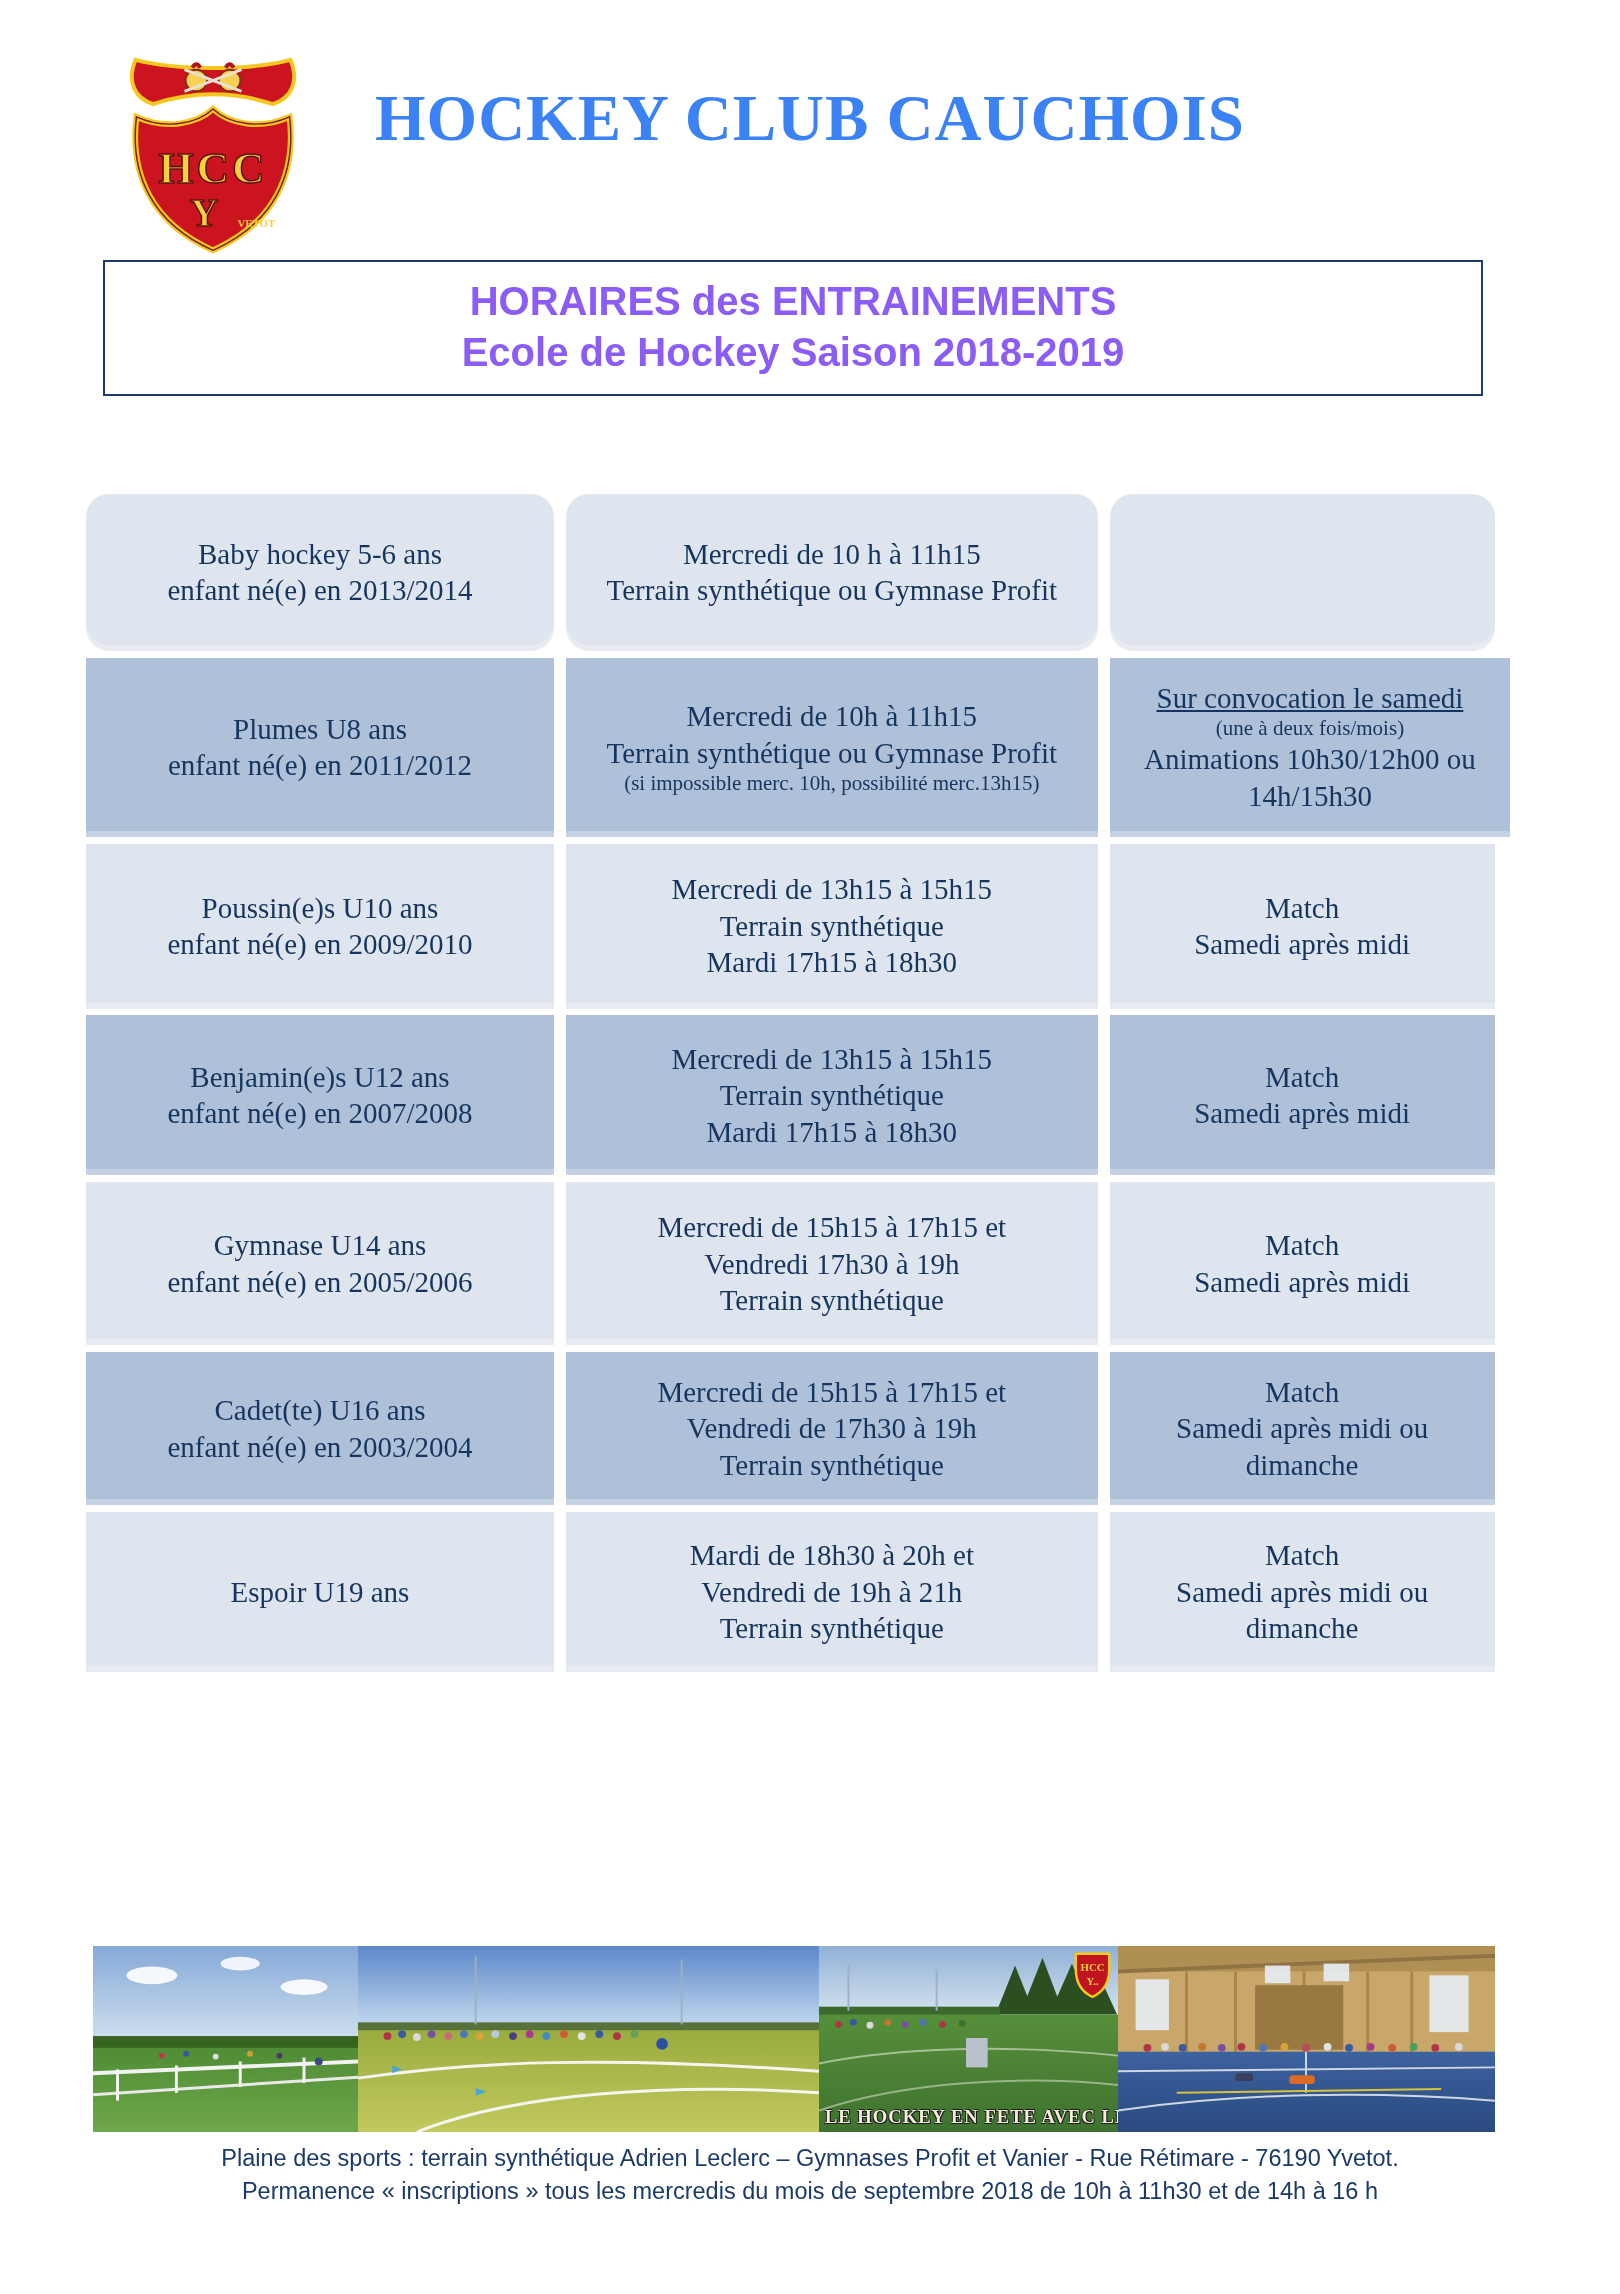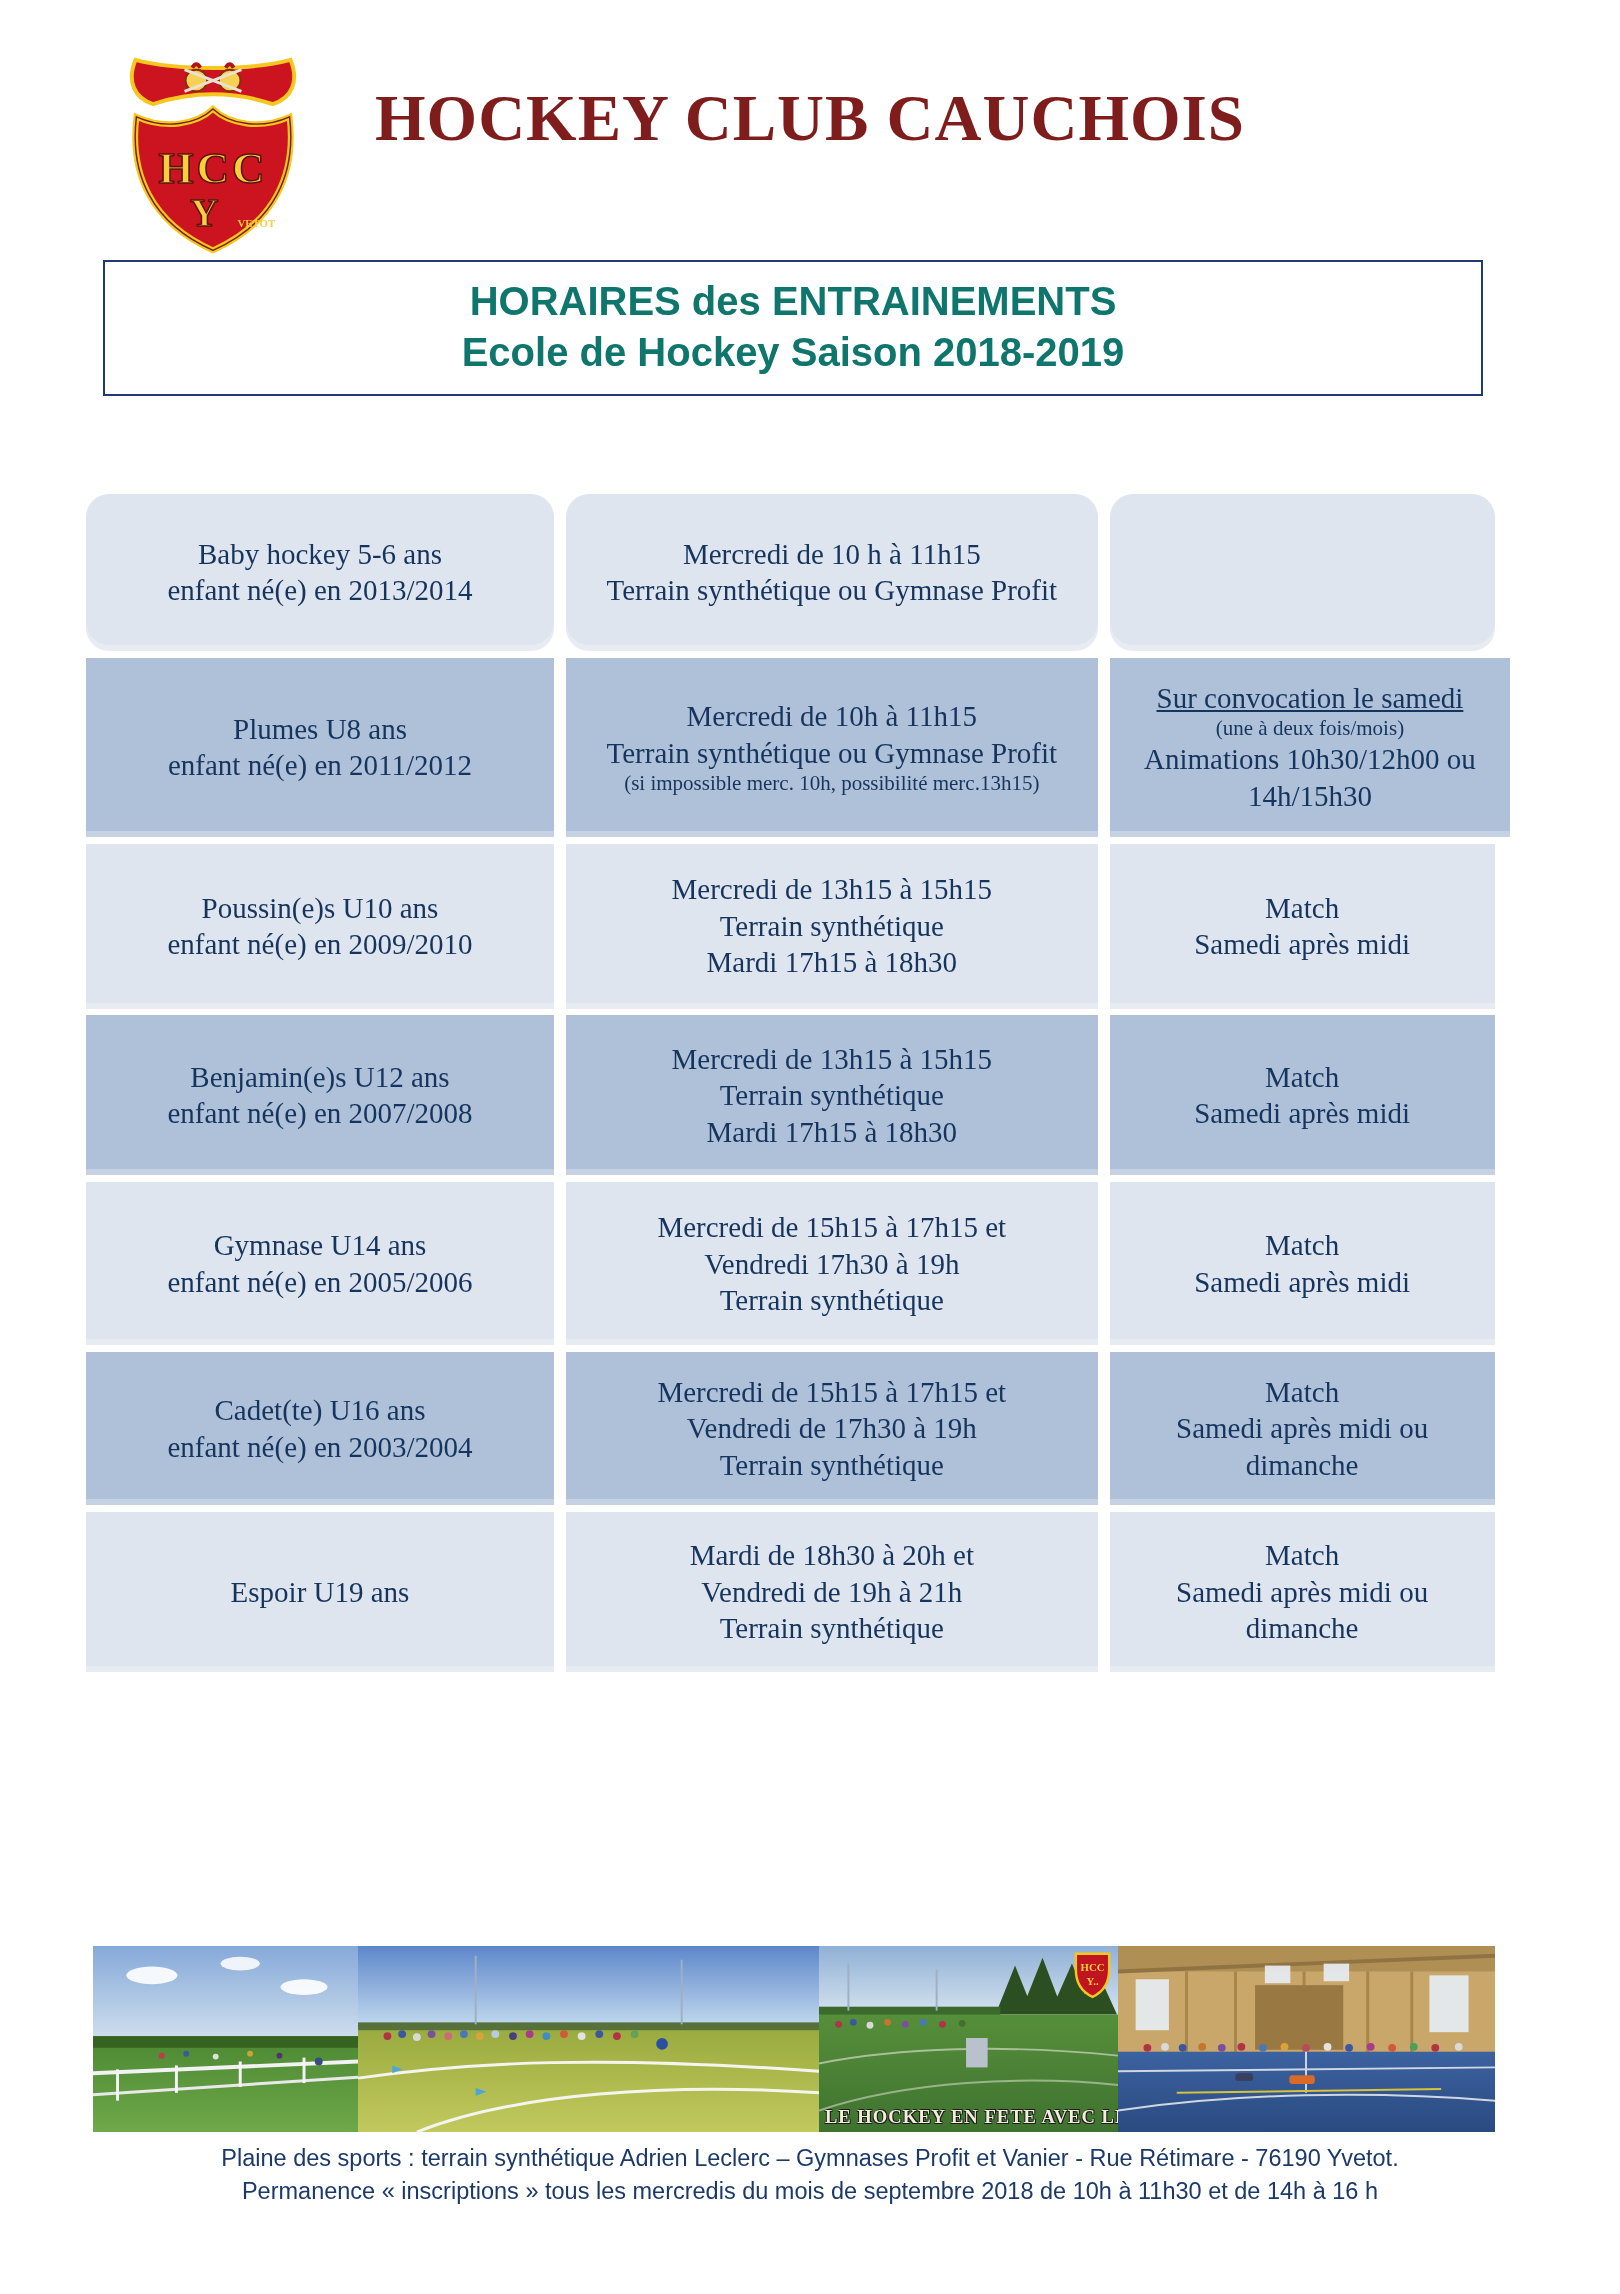--- a/index.html
+++ b/index.html
@@ -7,31 +7,31 @@
     width:1620px;height:2295px;overflow:hidden;background:#ffffff;
     font-family:"Liberation Serif", serif;
     position:relative;
   }
   
   .header-zone{position:relative;height:260px;}
   .logo{position:absolute;left:106px;top:54px;width:214px;height:204px;}
   .doc-title{
     padding-top:86px;text-align:center;
     font-family:"Liberation Serif", serif;font-weight:700;
-    font-size:65px;letter-spacing:1px;color:#7f1d1d;line-height:1;
+    font-size:65px;letter-spacing:1px;color:#3b82f6;line-height:1;
   }
   
   .banner-box{
     width:1376px;margin:0 auto;margin-left:103px;
     border:2.9px solid #1f3a70;background:#ffffff;
     padding:13.7px 0 15.7px 0;text-align:center;
   }
   .banner-line{
     font-family:"Liberation Sans", sans-serif;font-weight:700;
-    font-size:40px;line-height:1.28;color:#0f766e;
+    font-size:40px;line-height:1.28;color:#8b5cf6;
   }
   
   .training-table{
     margin-left:86px;margin-top:98px;
     width:1408px;
     display:grid;grid-template-columns:468px 532px 385px;
     column-gap:11.8px;row-gap:6.9px;
   }
   .trow{display:contents;}
   .tcell{

